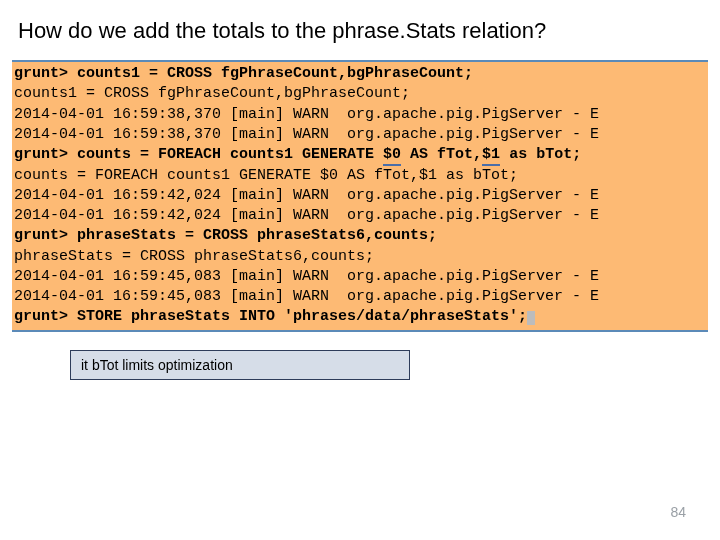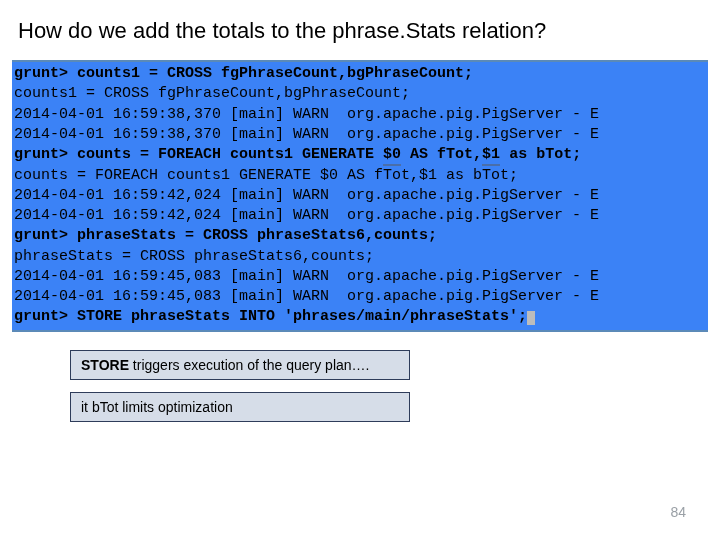--- a/index.html
+++ b/index.html
@@ -1,19 +1,19 @@
 <!DOCTYPE html>
 <html><head>
 <meta charset="utf-8">
 <style>
   html,body{margin:0;padding:0;background:#fff;font-family:Arial,Helvetica,sans-serif;}
   .slide{width:720px;height:540px;position:relative;box-sizing:border-box;padding:18px 12px 0 12px;}
   .title{font-size:22px;font-weight:400;color:#000;margin:0 0 16px 6px;}
   .term-wrap{border-top:2px solid #5b8ab8;border-bottom:2px solid #5b8ab8;background:#fff;margin:0 0 10px 0;}
-  .term{font-family:"Courier New",monospace;font-size:15px;line-height:1.35;white-space:pre;color:#000;background:#3b82f6;padding:2px 2px 2px 2px;overflow:hidden;}
+  .term{font-family:"Courier New",monospace;font-size:15px;line-height:1.35;white-space:pre;color:#000;background:#fdba74;padding:2px 2px 2px 2px;overflow:hidden;}
   .term .p{font-weight:bold;}
   .callouts{margin:18px 0 0 58px;}
   .box{background:#d6dde8;border:1px solid #2e3c5a;padding:6px 10px;font-size:14px;color:#000;margin-bottom:12px;width:fit-content;min-width:340px;box-sizing:border-box;}
   .box .store{font-weight:bold;}
   .pagenum{position:absolute;right:34px;bottom:20px;font-size:14px;color:#9aa0a6;}
   .underline{border-bottom:2px solid #4a6ea9;display:inline-block;line-height:1.1;}
   .cursor{background:#bcbcbc;display:inline-block;width:8px;height:14px;vertical-align:text-bottom;}
 </style>
 </head>
 <body>
@@ -27,25 +27,22 @@
 2014-04-01 16:59:38,370 [main] WARN  org.apache.pig.PigServer - E
 2014-04-01 16:59:38,370 [main] WARN  org.apache.pig.PigServer - E
 <span class="p">grunt&gt;</span><span class="p"> counts = FOREACH counts1 GENERATE <span class="underline">$0</span> AS fTot,<span class="underline">$1</span> as bTot;</span>
 counts = FOREACH counts1 GENERATE $0 AS fTot,$1 as bTot;
 2014-04-01 16:59:42,024 [main] WARN  org.apache.pig.PigServer - E
 2014-04-01 16:59:42,024 [main] WARN  org.apache.pig.PigServer - E
 <span class="p">grunt&gt;</span><span class="p"> phraseStats = CROSS phraseStats6,counts;</span>
 phraseStats = CROSS phraseStats6,counts;
 2014-04-01 16:59:45,083 [main] WARN  org.apache.pig.PigServer - E
 2014-04-01 16:59:45,083 [main] WARN  org.apache.pig.PigServer - E
-<span class="p">grunt&gt;</span><span class="p"> STORE phraseStats INTO 'phrases/main/phraseStats';</span><span class="cursor"></span>
+<span class="p">grunt&gt;</span><span class="p"> STORE phraseStats INTO 'phrases/data/phraseStats';</span><span class="cursor"></span>
 </div>
   </div>
 
   <div class="callouts">
-    <div class="box">
-      <span class="store">STORE</span><span> triggers execution of the query plan….</span>
-    </div>
     <div class="box">it bTot limits optimization</div>
   </div>
 
   <div class="pagenum">84</div>
 </div>
 
 </body></html>

